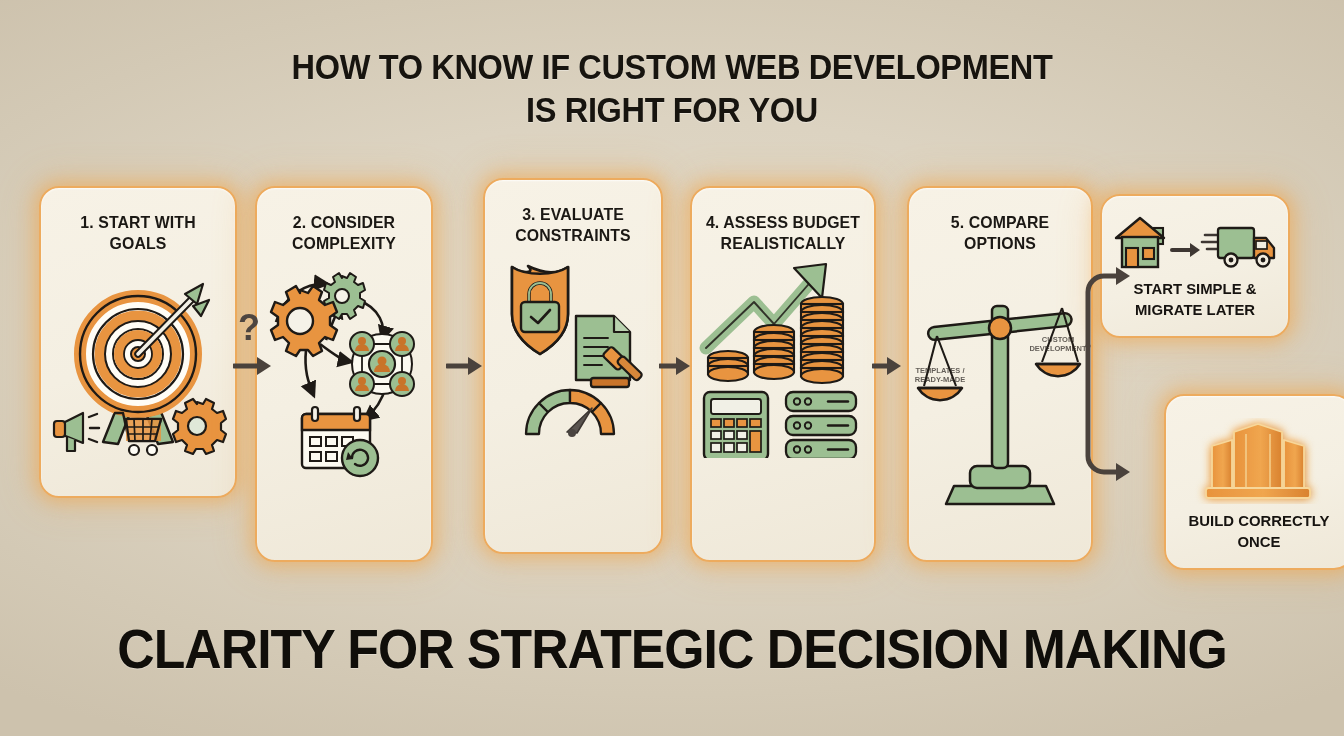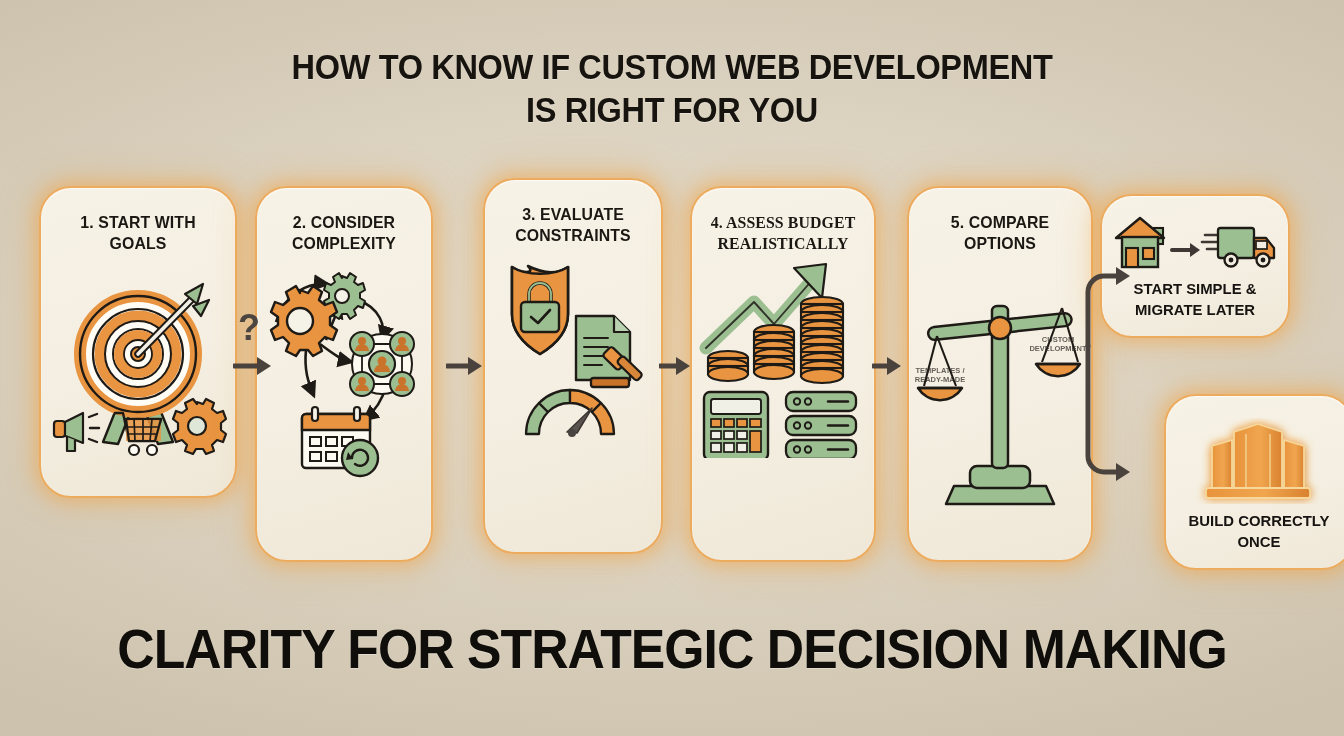--- a/index.html
+++ b/index.html
@@ -47,21 +47,21 @@
     letter-spacing: -1px;
     color: #100e0a;
     transform: scaleX(0.94);
     text-shadow: 0 1px 0 rgba(255,255,255,0.3);
   }
   
   .card {
     position: absolute;
     background: linear-gradient(165deg, #f7f2e6 0%, #f4efe2 55%, #efe8d8 100%);
     border: 2px solid #edab5e;
-    border-radius: 32px;
+    border-radius: 20px;
     box-shadow:
       0 0 16px 5px rgba(240,164,70,0.45),
       0 0 34px 10px rgba(240,170,80,0.22),
       inset 0 1px 2px rgba(255,255,255,0.8);
   }
   .card-title {
     position: absolute;
     left: 8px;
     right: 8px;
     top: 24px;
@@ -283,21 +283,21 @@
           <path d="M-31 -31 a44 44 0 0 1 31 -13 L0 -31 a31 31 0 0 0 -22 9 Z" fill="#9cbf92" stroke="#1e1a16" stroke-width="2.3" stroke-linejoin="round"></path>
           <path d="M0 -44 a44 44 0 0 1 31 13 L22 -22 A31 31 0 0 0 0 -31 Z" fill="#e89440" stroke="#1e1a16" stroke-width="2.3" stroke-linejoin="round"></path>
           <path d="M31 -31 a44 44 0 0 1 13 31 L31 0 a31 31 0 0 0 -9 -22 Z" fill="#e89440" stroke="#1e1a16" stroke-width="2.3" stroke-linejoin="round"></path>
           <path d="M-3 -2 L22 -26 L7 -1 Z" fill="#5a5450" stroke="#3c3632" stroke-width="1.6" stroke-linejoin="round"></path>
           <circle cx="2" cy="-1" r="4" fill="#4a4440"></circle>
         </g>
       </svg>
     </div>
   </div>
 
-  <div class="card" style="left:690px; top:186px; width:182px; height:372px;font-family:Liberation Serif, serif;">
+  <div class="card" style="left:690px; top:186px; width:182px; height:372px;">
     <div class="card-title">
       <span>4. ASSESS BUDGET</span><br>
       <span>REALISTICALLY</span>
     </div>
     <div class="art" style="top:70px;">
       <svg width="170" height="200" viewBox="0 0 170 200">
 
         <g>
           <path d="M8 90 L56 44 L76 66 L116 20" fill="none" stroke="#9cbf92" stroke-width="13" stroke-linejoin="round" stroke-linecap="round"></path>
           <path d="M8 90 L56 44 L76 66 L116 20" fill="none" stroke="#1e1a16" stroke-width="1.9" stroke-linejoin="round" stroke-linecap="round" opacity="0.85"></path>

